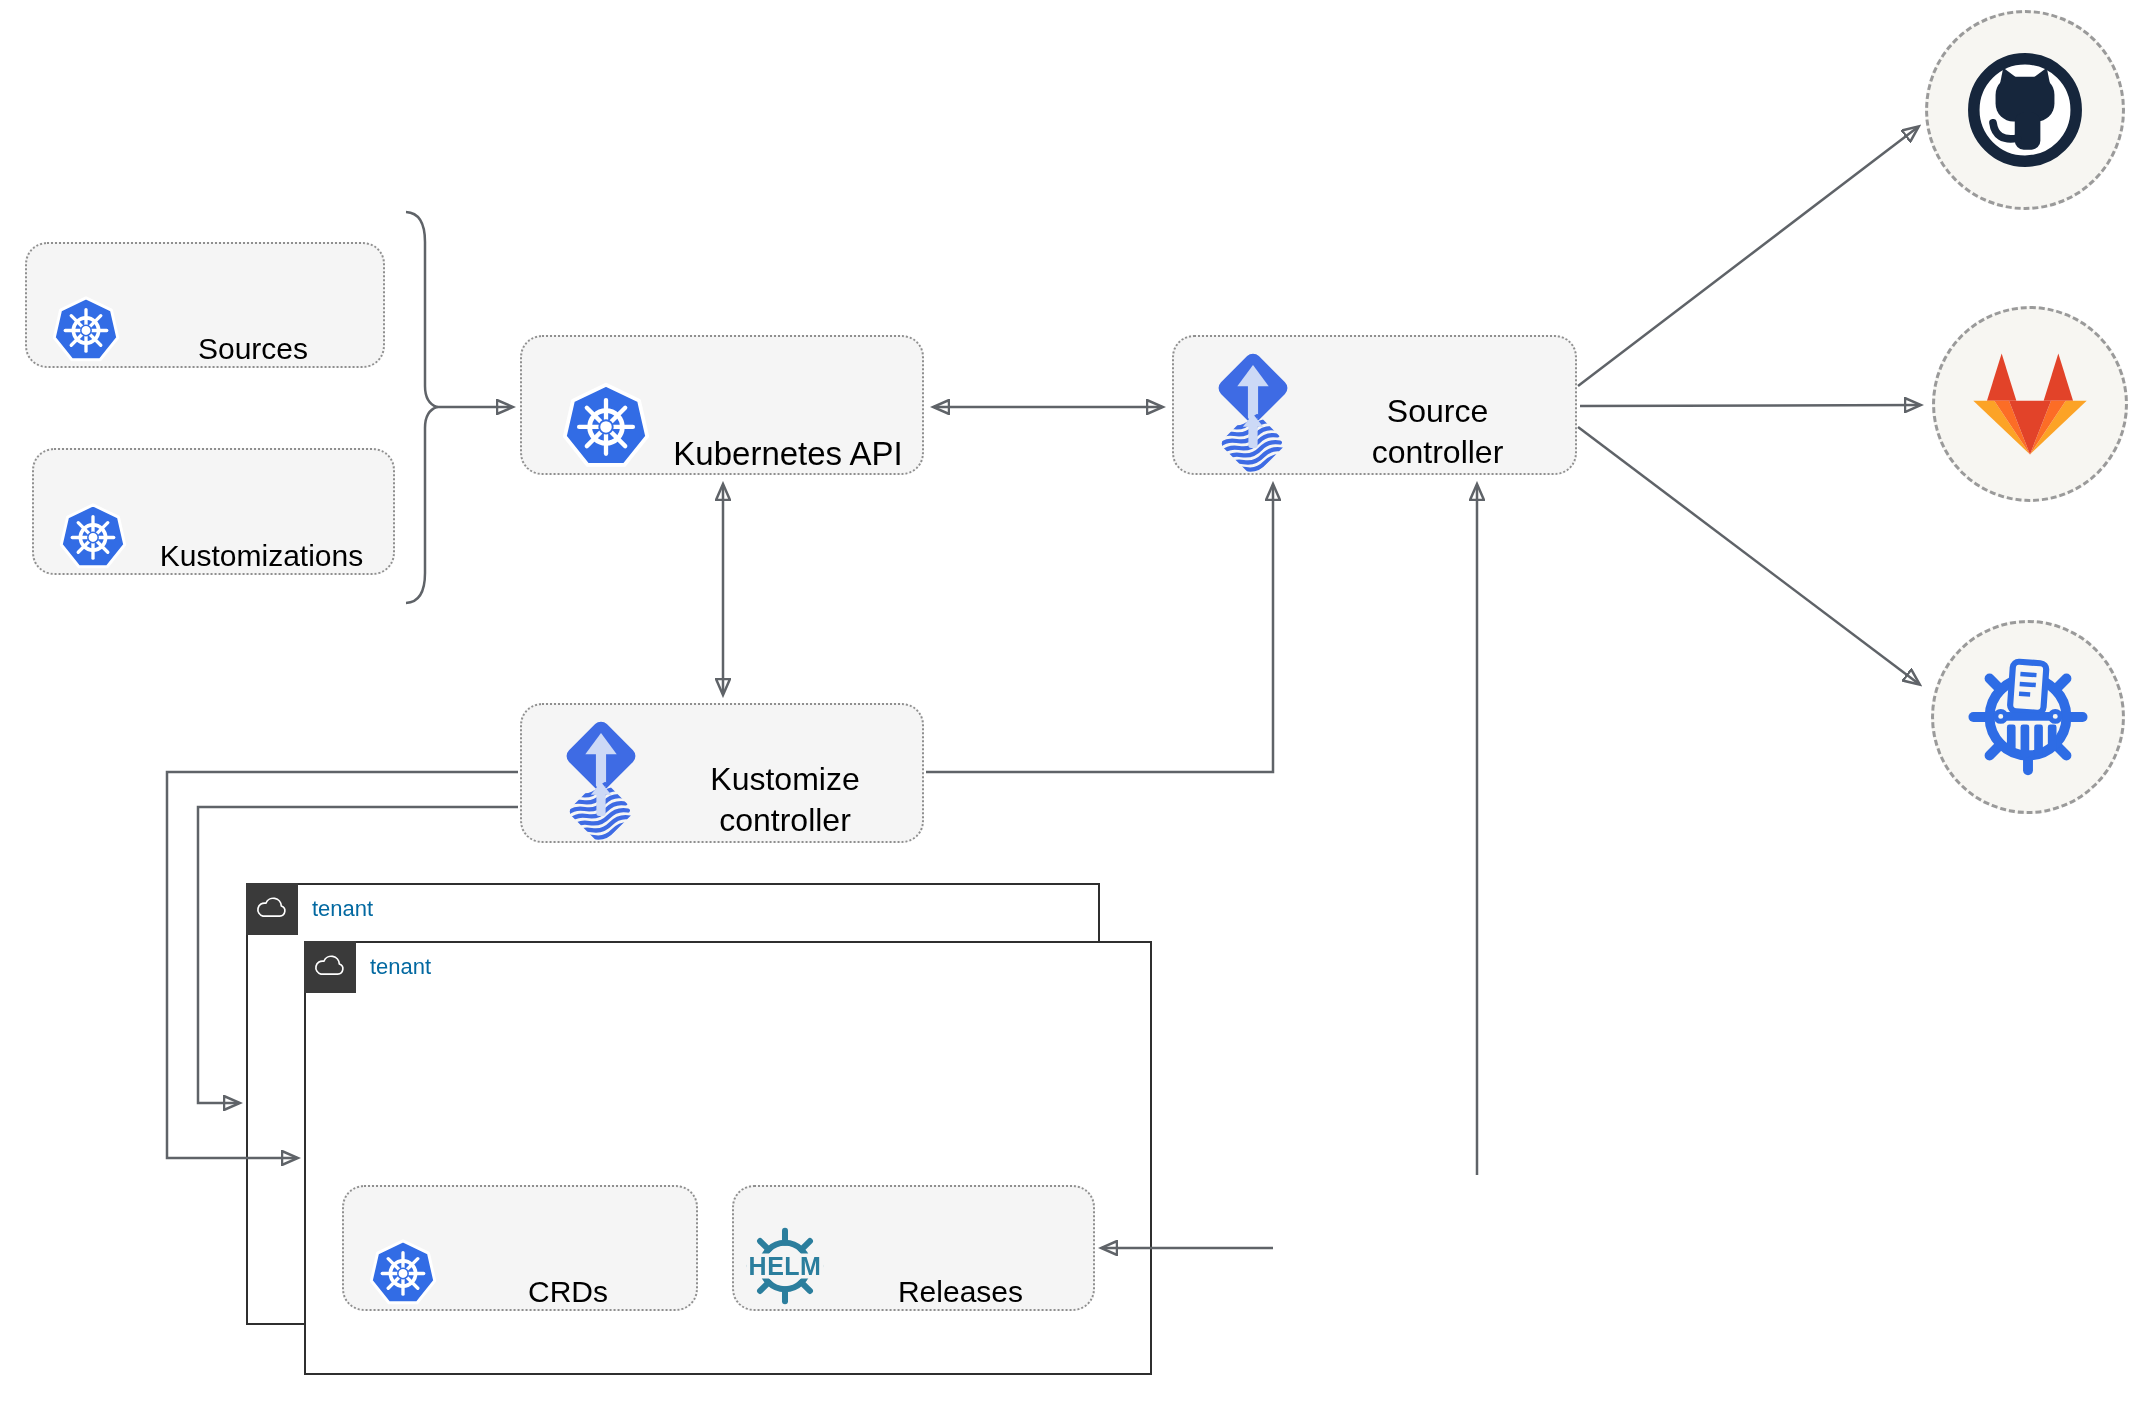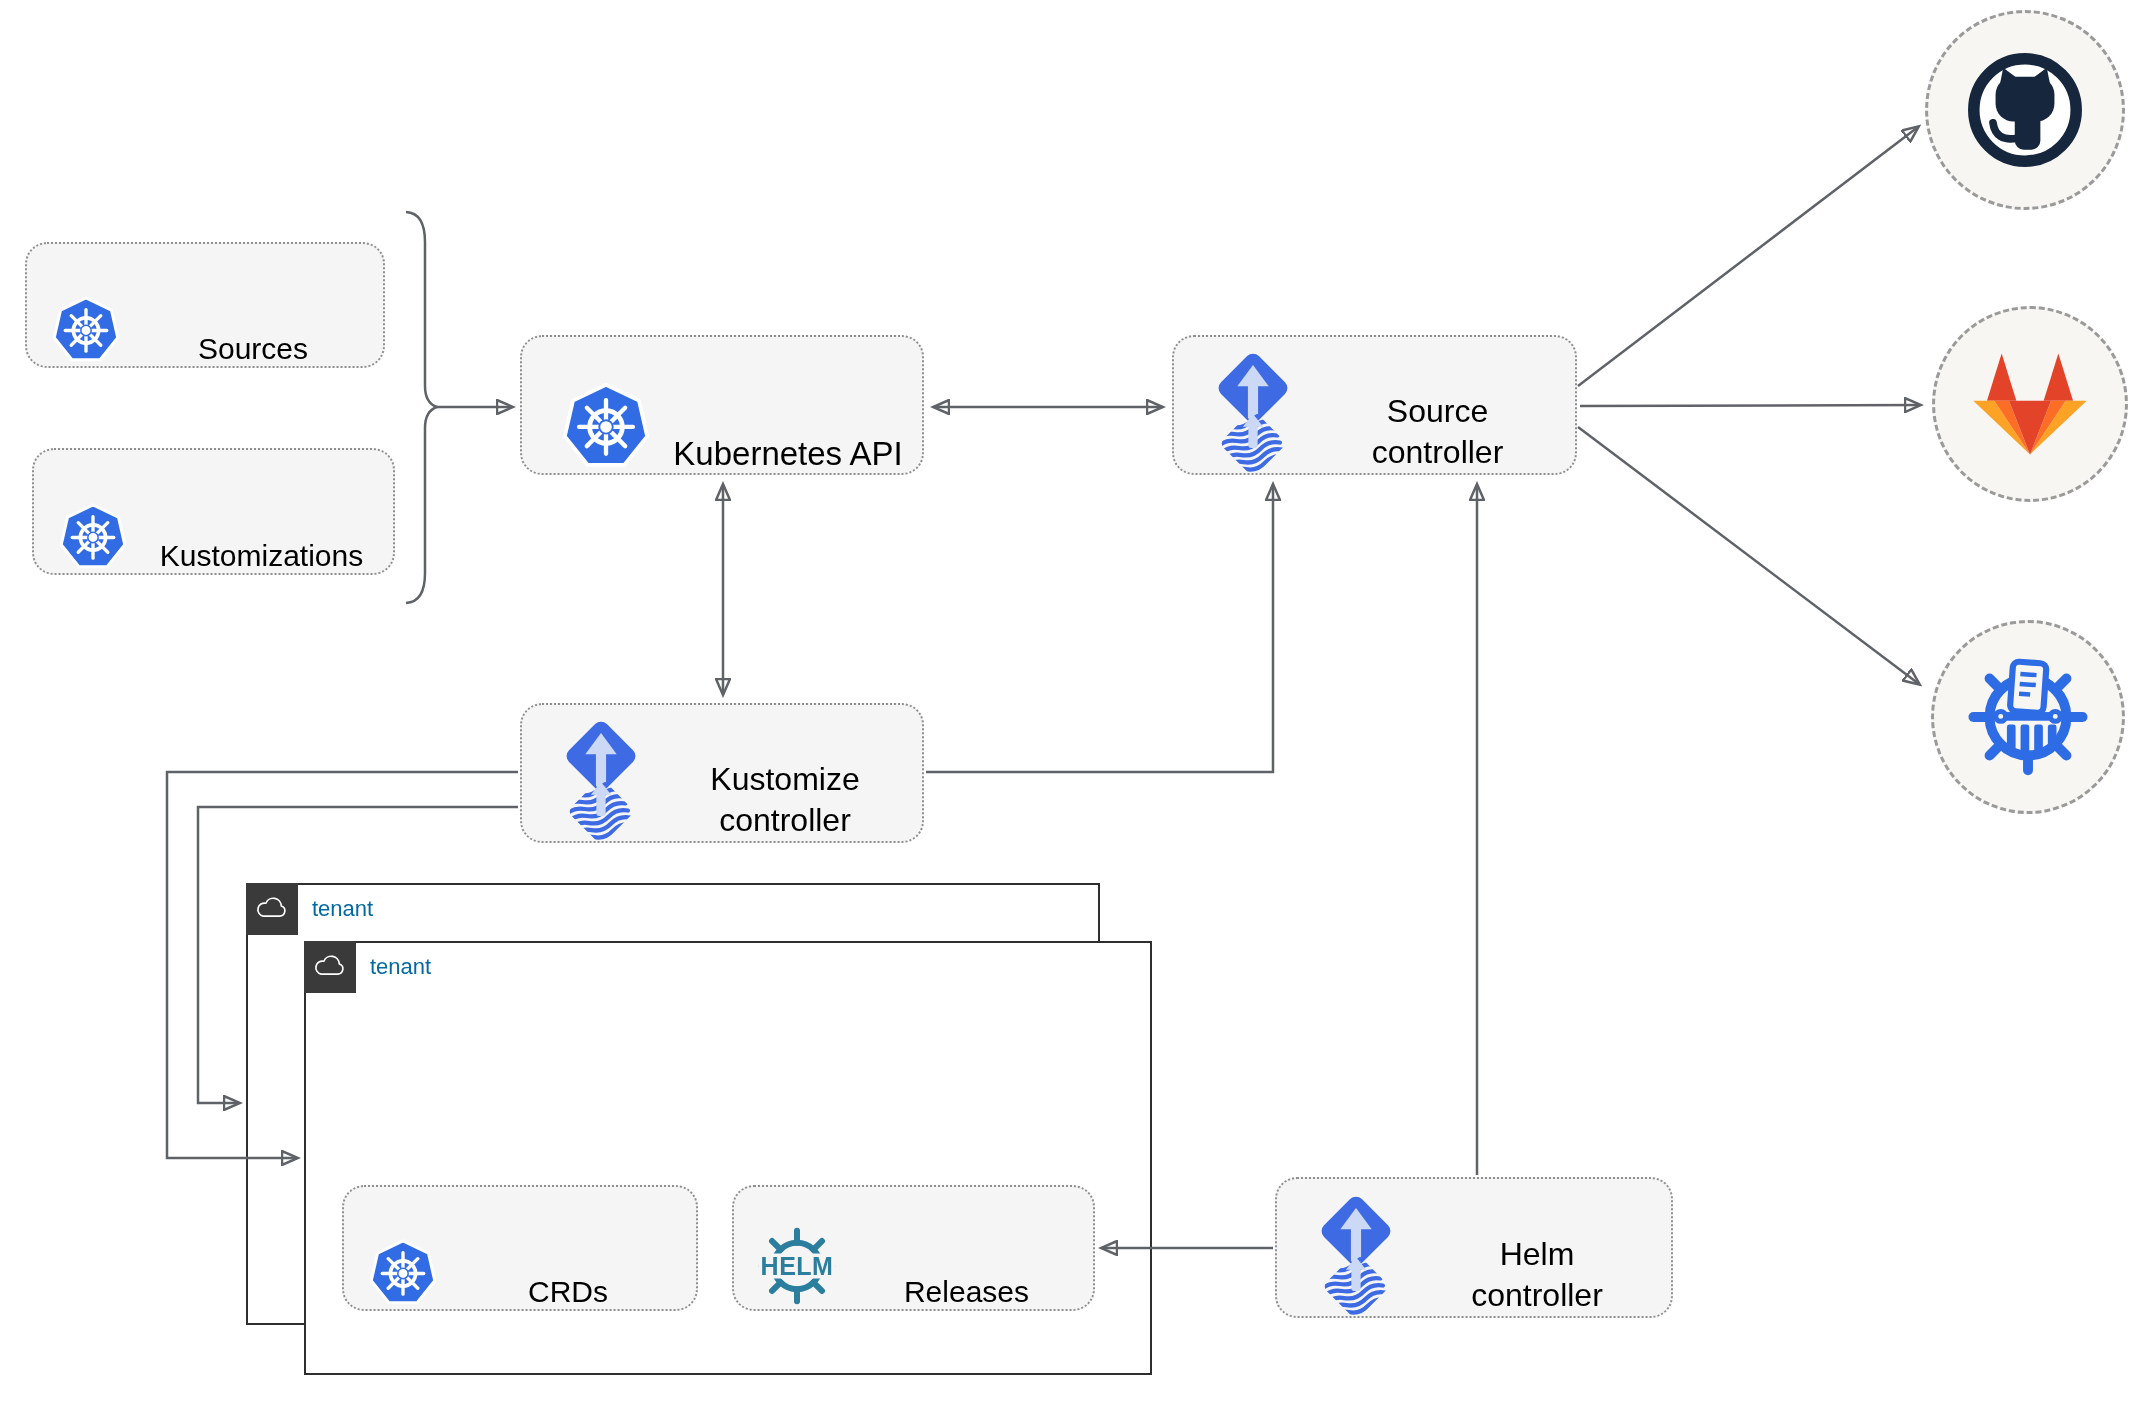--- a/index.html
+++ b/index.html
@@ -221,42 +221,34 @@
 
   <div class="node controller" style="left:520px;top:703px;width:404px;height:140px">
     <span class="icon" style="margin-left:32px">
       <svg width="94" height="120">
           <use href="#sym-flux"></use>
         </svg>
     </span>
     <span class="lbl"><span>Kustomize controller</span></span>
   </div>
 
-  <div class="node controller" style="left:1275px;top:1177px;width:398px;height:141px">
-    <span class="icon" style="margin-left:32px">
-      <svg width="94" height="120">
-          <use href="#sym-flux"></use>
-        </svg>
-    </span>
-    <span class="lbl"><span>Helm controller</span></span>
-  </div>
 
 
 
   <div class="node" style="left:342px;top:1185px;width:356px;height:126px">
     <span class="icon" style="margin-left:22px">
       <svg width="74" height="74">
           <use href="#sym-k8s"></use>
         </svg>
     </span>
     <span class="lbl">CRDs</span>
   </div>
 
   <div class="node" style="left:732px;top:1185px;width:363px;height:126px">
-    <span class="icon helm-icon-wrap" style="margin-left:20px">
+    <span class="icon helm-icon-wrap" style="margin-left:8px">
       <svg width="86" height="86">
           <use href="#sym-helm-wheel"></use>
         </svg>
       <span class="helm-word">HELM</span>
     </span>
     <span class="lbl">Releases</span>
   </div>
 
   <div class="circle" style="left:1925px;top:10px;width:200px;height:200px">
     <svg width="128" height="128">

